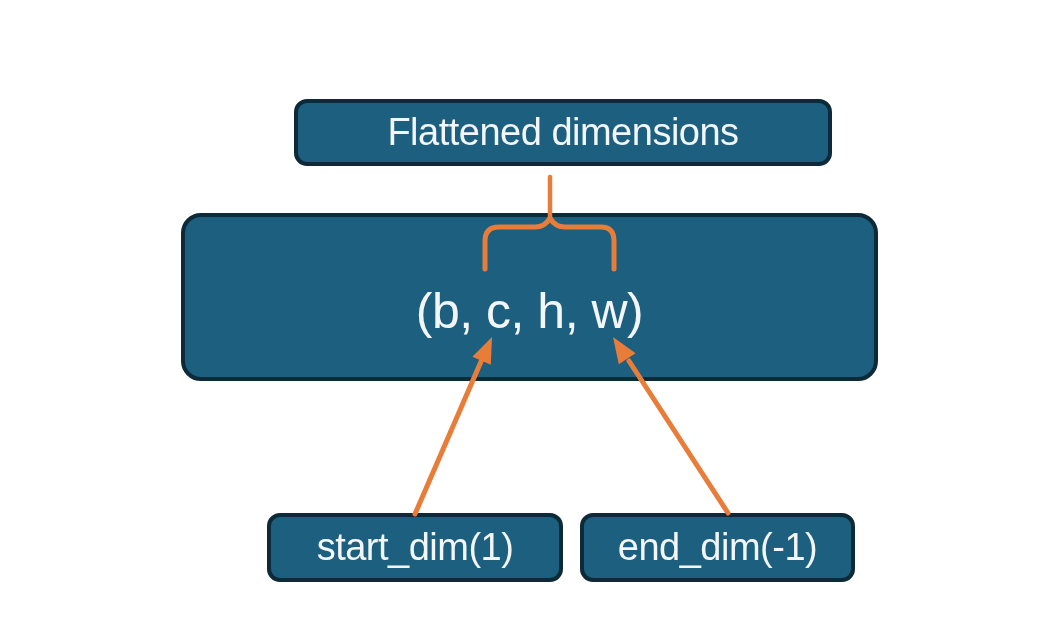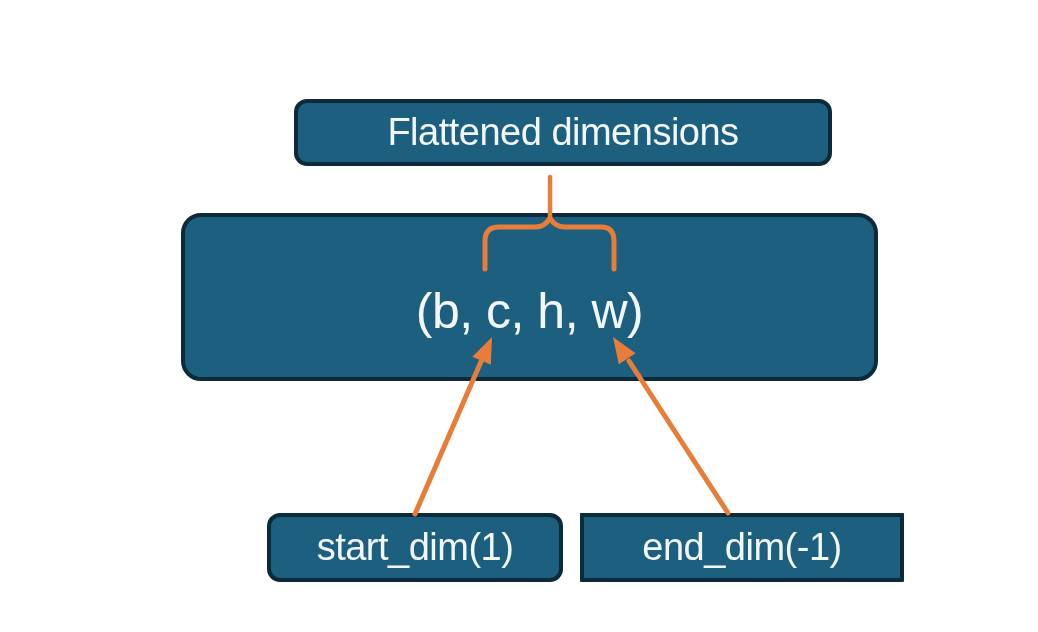--- a/index.html
+++ b/index.html
@@ -51,23 +51,23 @@
     top: 513px;
     width: 296px;
     height: 69px;
     border-radius: 13px;
     font-size: 38px;
     justify-content: center;
   }
   .node-end-dim {
     left: 580px;
     top: 513px;
-    width: 324px;
+    width: 275px;
     height: 69px;
-    border-radius: 1px;
+    border-radius: 13px;
     font-size: 38px;
   }
   .overlay {
     position: absolute;
     left: 0;
     top: 0;
     width: 1038px;
     height: 632px;
     pointer-events: none;
   }

